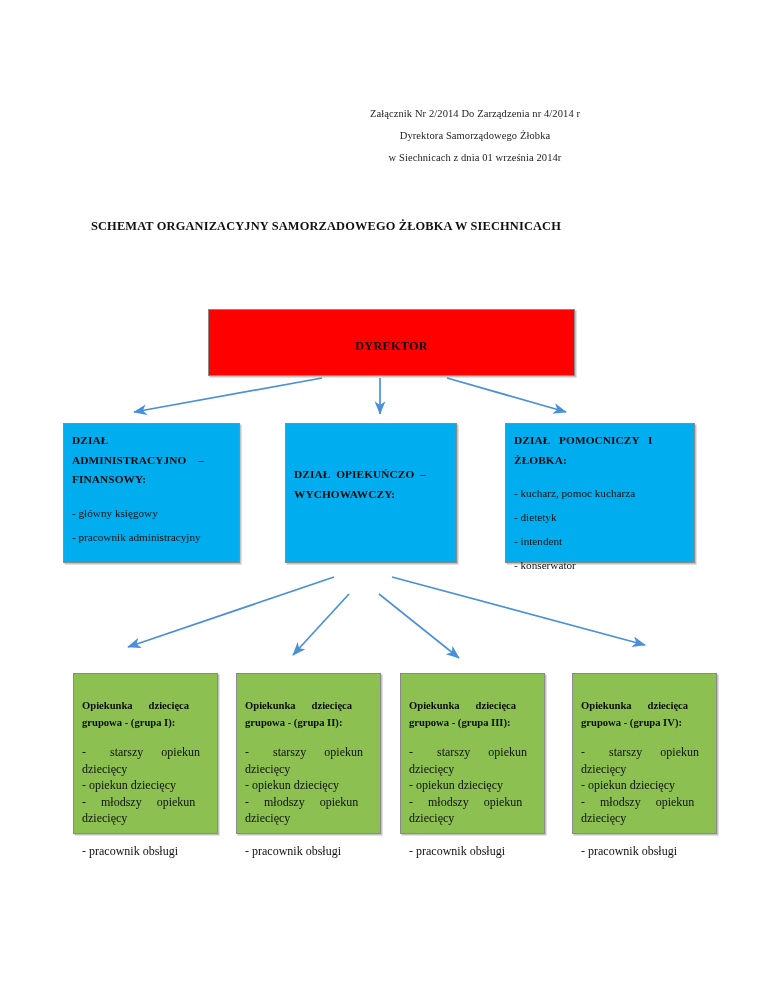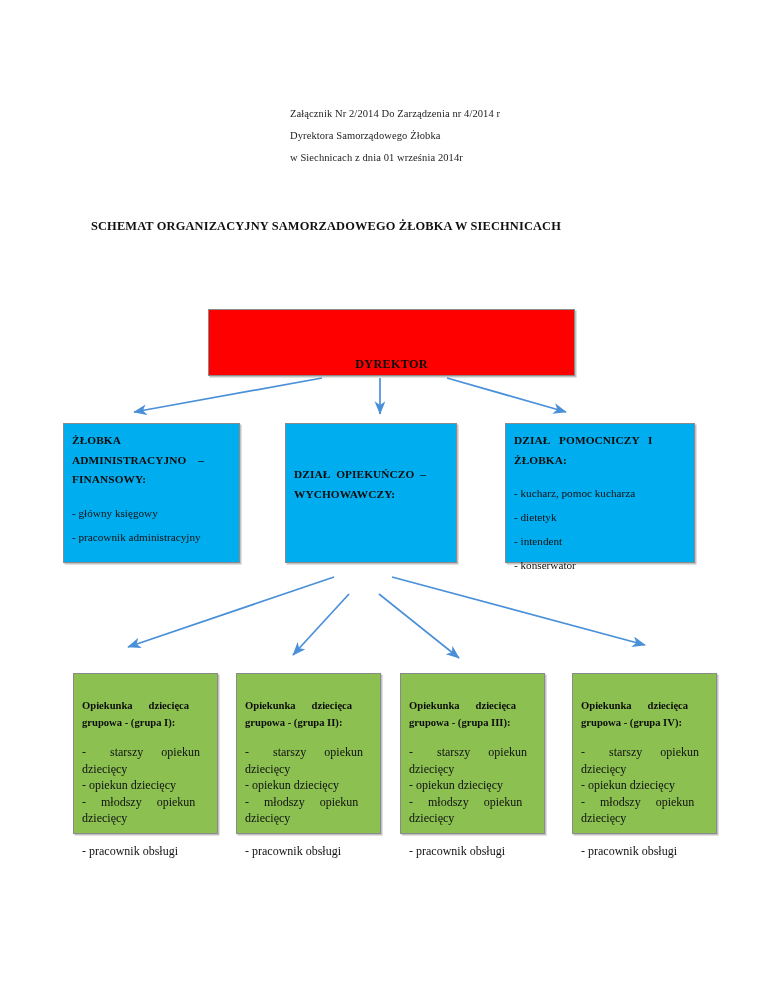--- a/index.html
+++ b/index.html
@@ -15,21 +15,21 @@
     color: #1a1a1a;
     overflow: hidden;
   }
 
   
   .header-note {
     position: absolute;
     left: 290px;
     top: 103px;
     width: 370px;
-    text-align: left;
+    text-align: center;
     font-size: 10.5px;
     line-height: 22px;
     color: #1c1c1c;
     letter-spacing: 0.1px;
   }
   .header-note div { white-space: nowrap; }
 
   
   .doc-title {
     position: absolute;
@@ -56,21 +56,21 @@
     background: #FF0000;
     left: 208px;
     top: 309px;
     width: 367px;
     height: 67px;
   }
   .box-red .label {
     position: absolute;
     left: 0;
     right: 0;
-    top: 47px;
+    top: 29px;
     text-align: center;
     font-size: 12.2px;
     font-weight: bold;
     color: #0d0d0d;
     letter-spacing: 0.3px;
   }
 
   
   .box-blue {
     background: #00AEEF;
@@ -171,21 +171,21 @@
     <line x1="392" y1="577" x2="645" y2="645"></line>
   </g>
 </svg>
 
 <div class="box box-red">
   <div class="label">DYREKTOR</div>
 </div>
 
 <div class="box box-blue" id="blue-admin">
   <div class="bhead">
-    <span class="l1" style="display:block">ŻŁOBKA</span>
+    <span class="l1" style="display:block">DZIAŁ</span>
     <span class="l1" style="display:block;white-space:pre">ADMINISTRACYJNO    –</span>
     <span class="l1" style="display:block">FINANSOWY:</span>
   </div>
   <div class="gap-sm"></div>
   <div class="bitem">- główny księgowy</div>
   <div class="bitem">- pracownik administracyjny</div>
 </div>
 
 <div class="box box-blue" id="blue-nurse">
   <div class="gap-md"></div>

